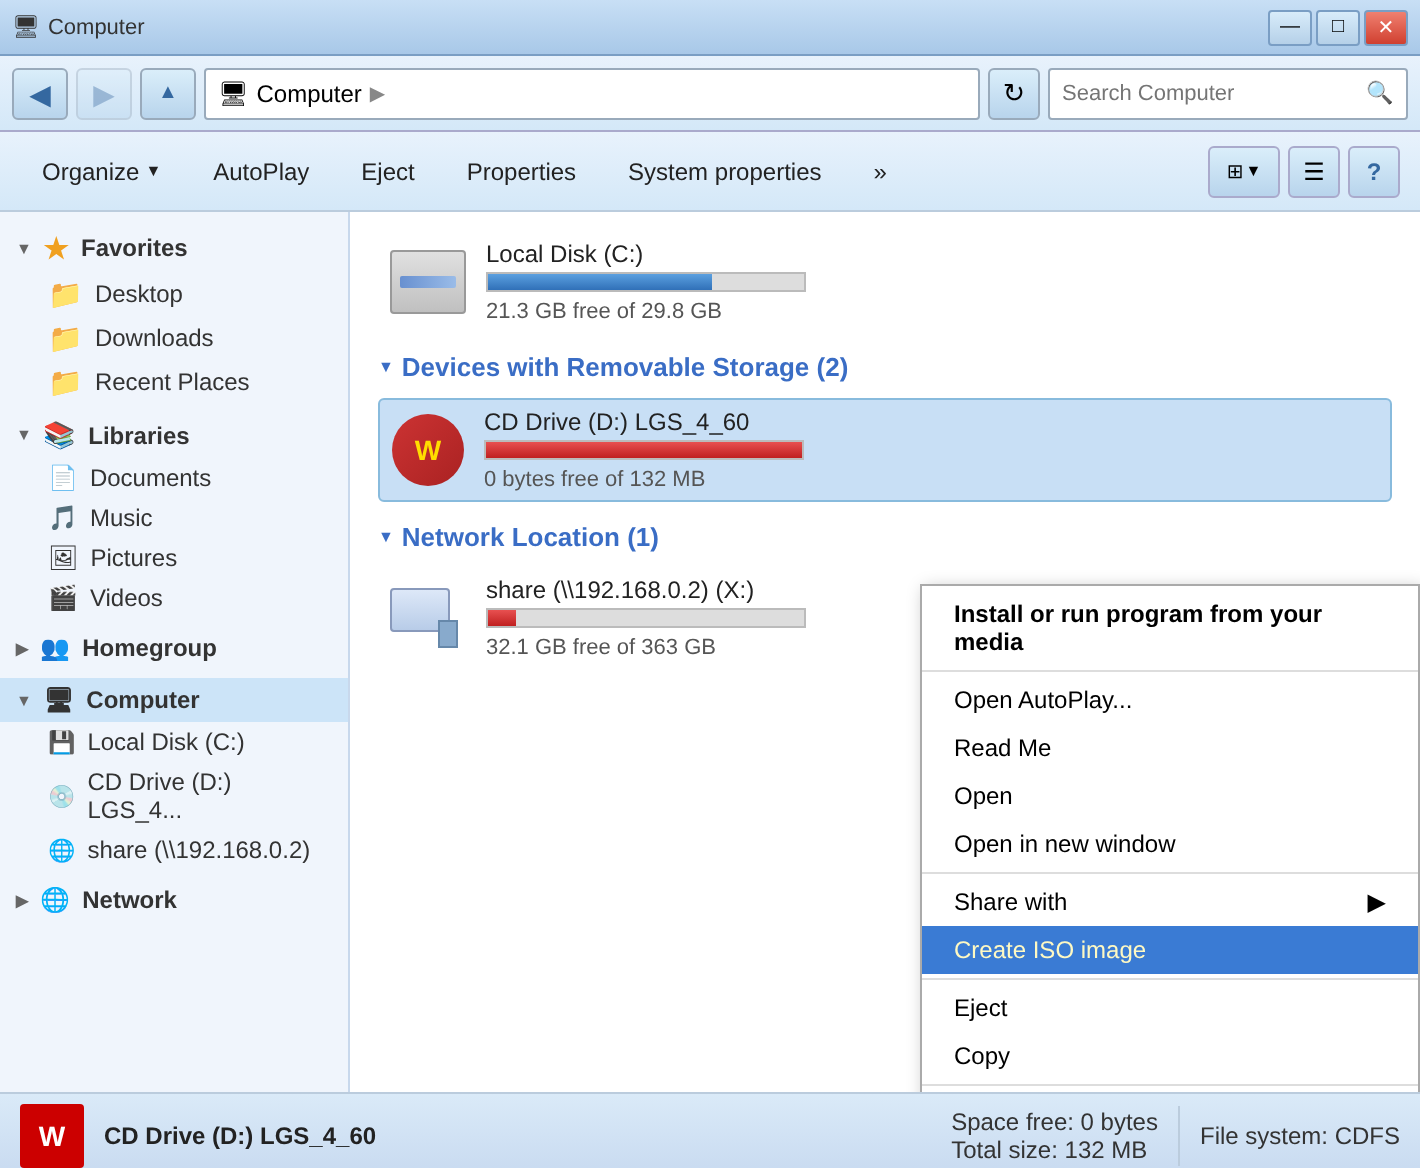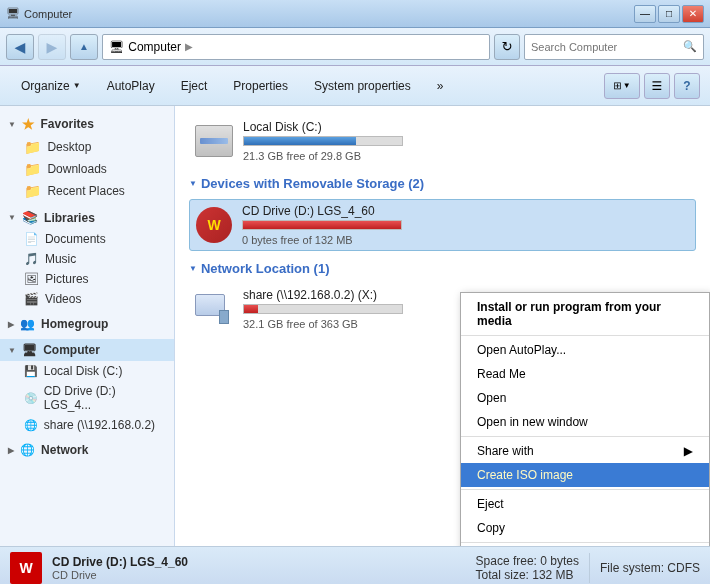--- a/index.html
+++ b/index.html
@@ -407,21 +407,20 @@
     </div>
   </div>
 </div>
 
 <div class="status-bar">
   <div class="status-icon">
     <span>W</span>
   </div>
   <div class="status-info">
     <div class="status-name">CD Drive (D:) LGS_4_60</div>
-    <div class="status-type">CD Drive</div>
   </div>
   <div class="status-details">
     <div>Space free: 0 bytes</div>
     <div>Total size: 132 MB</div>
   </div>
   <div class="status-sep"></div>
   <div class="status-details">File system: CDFS</div>
 </div>
 
 </body></html>

